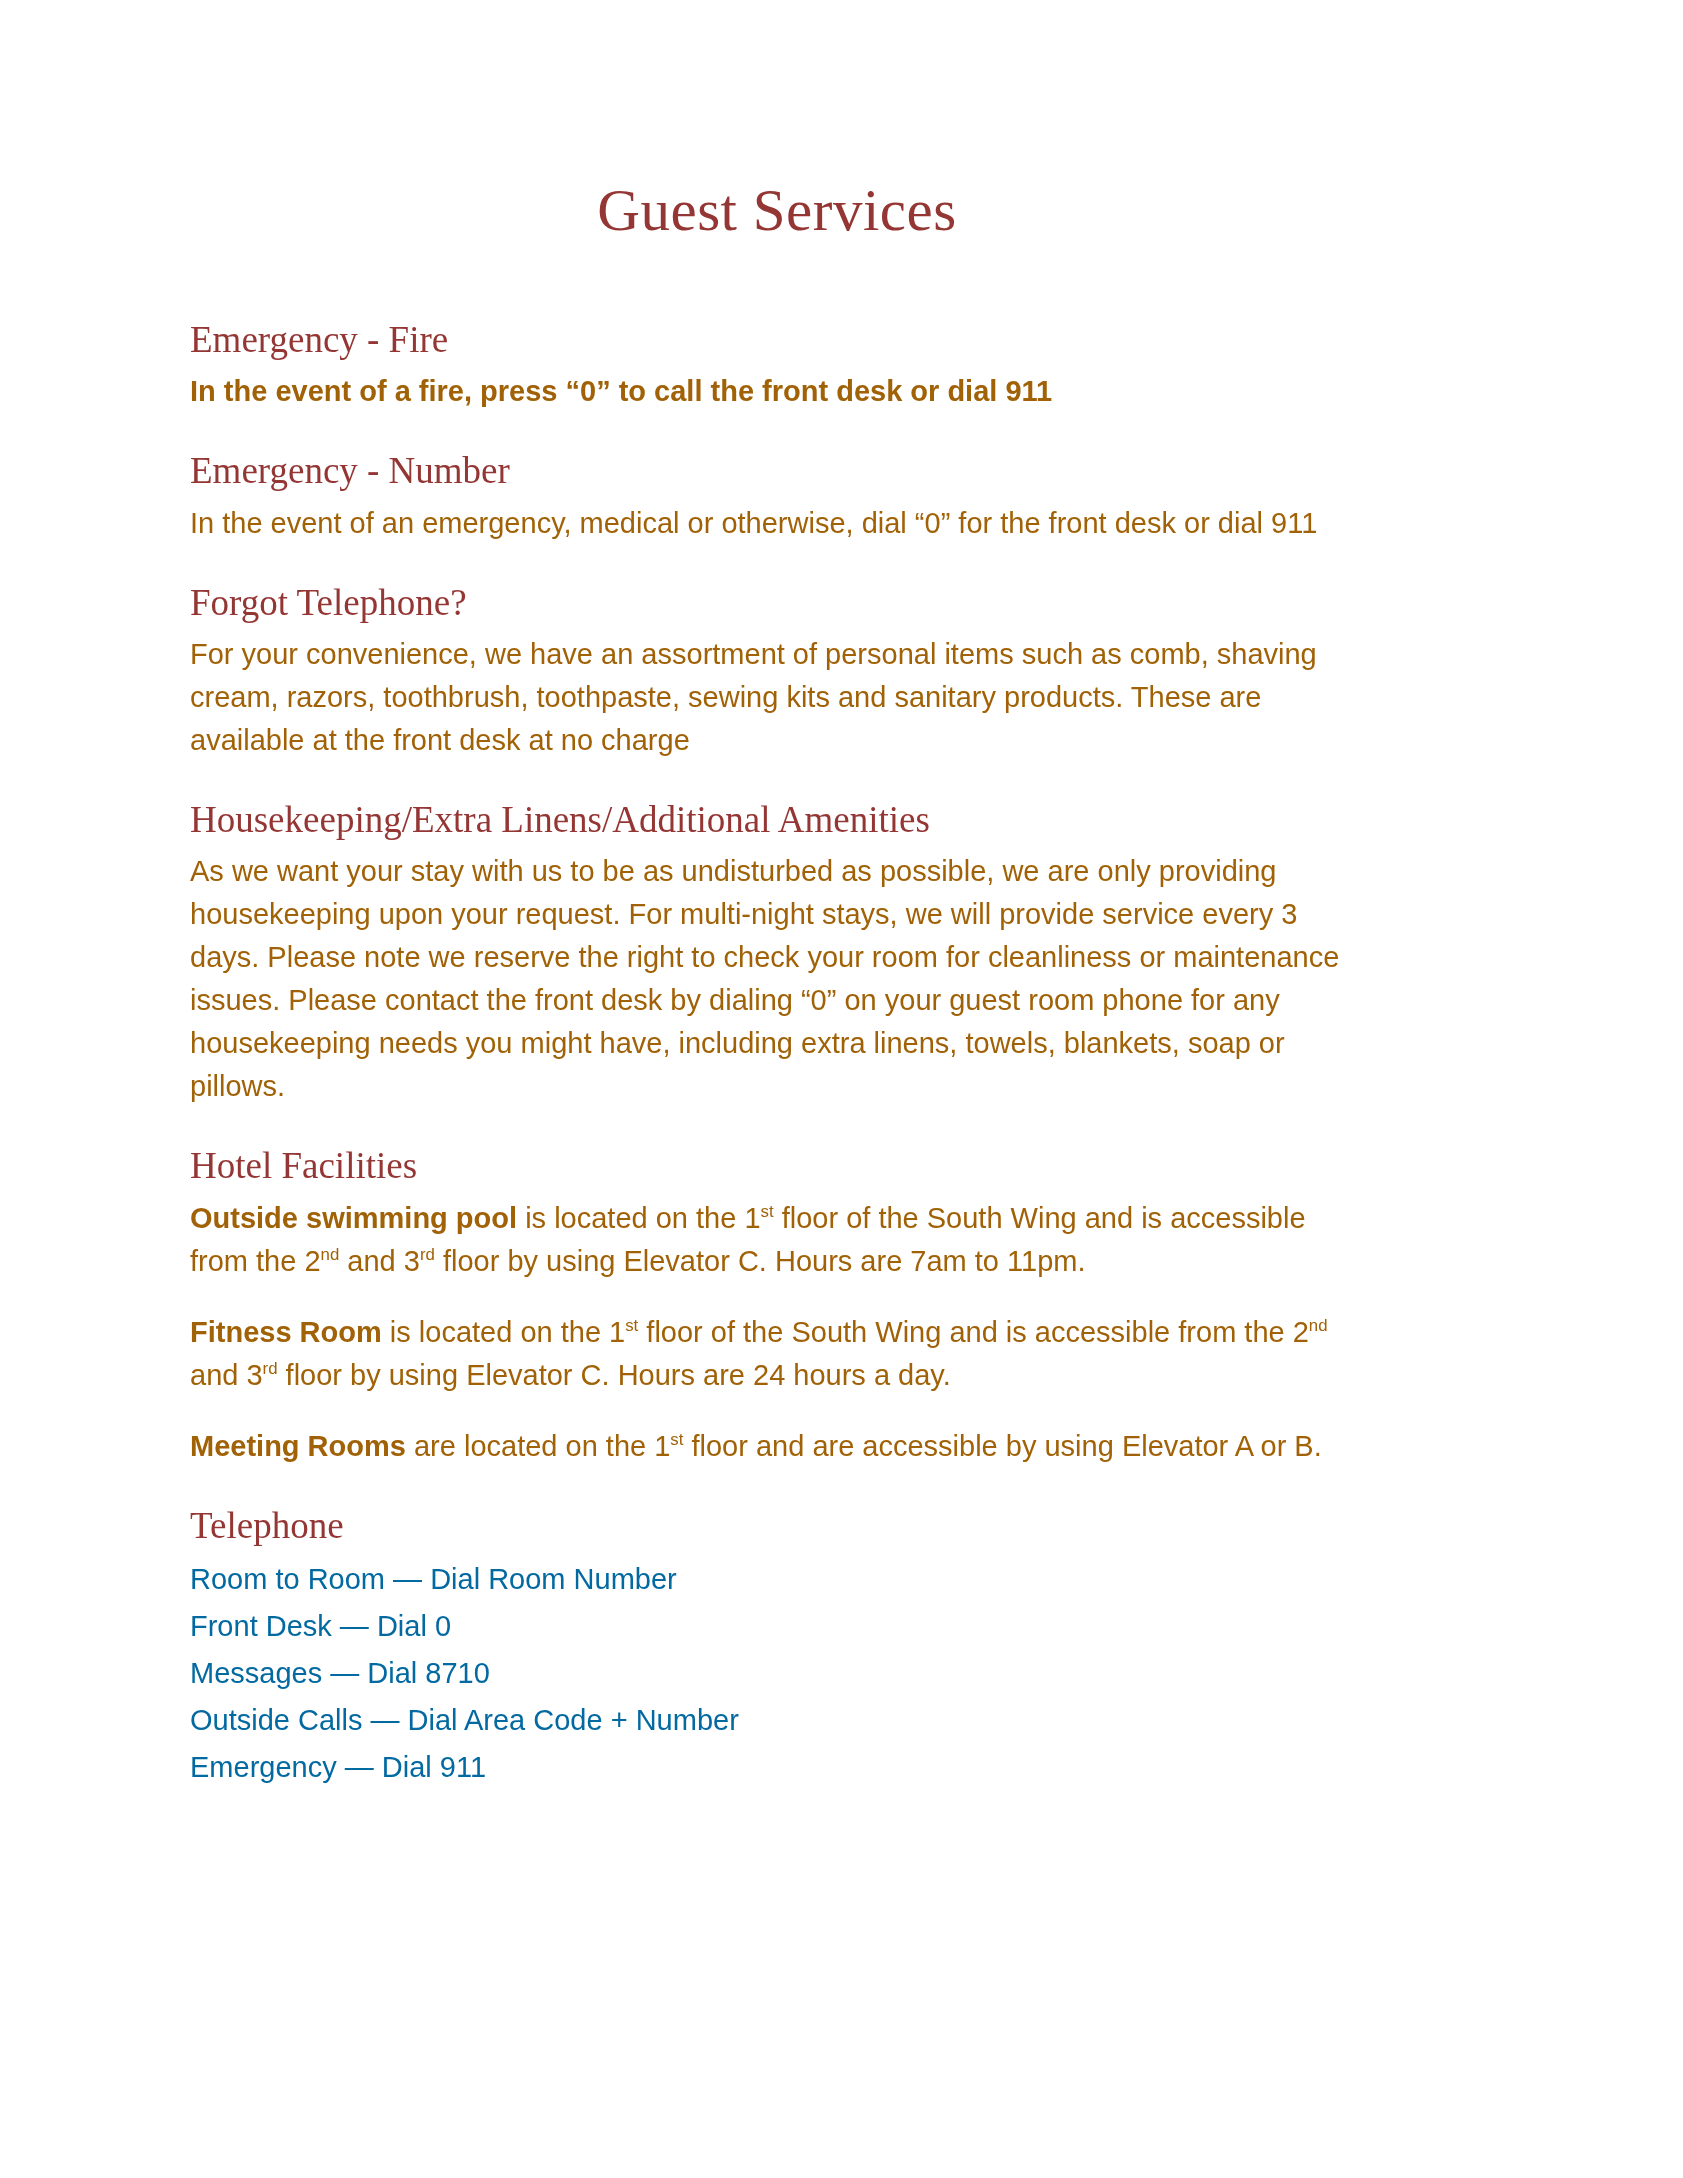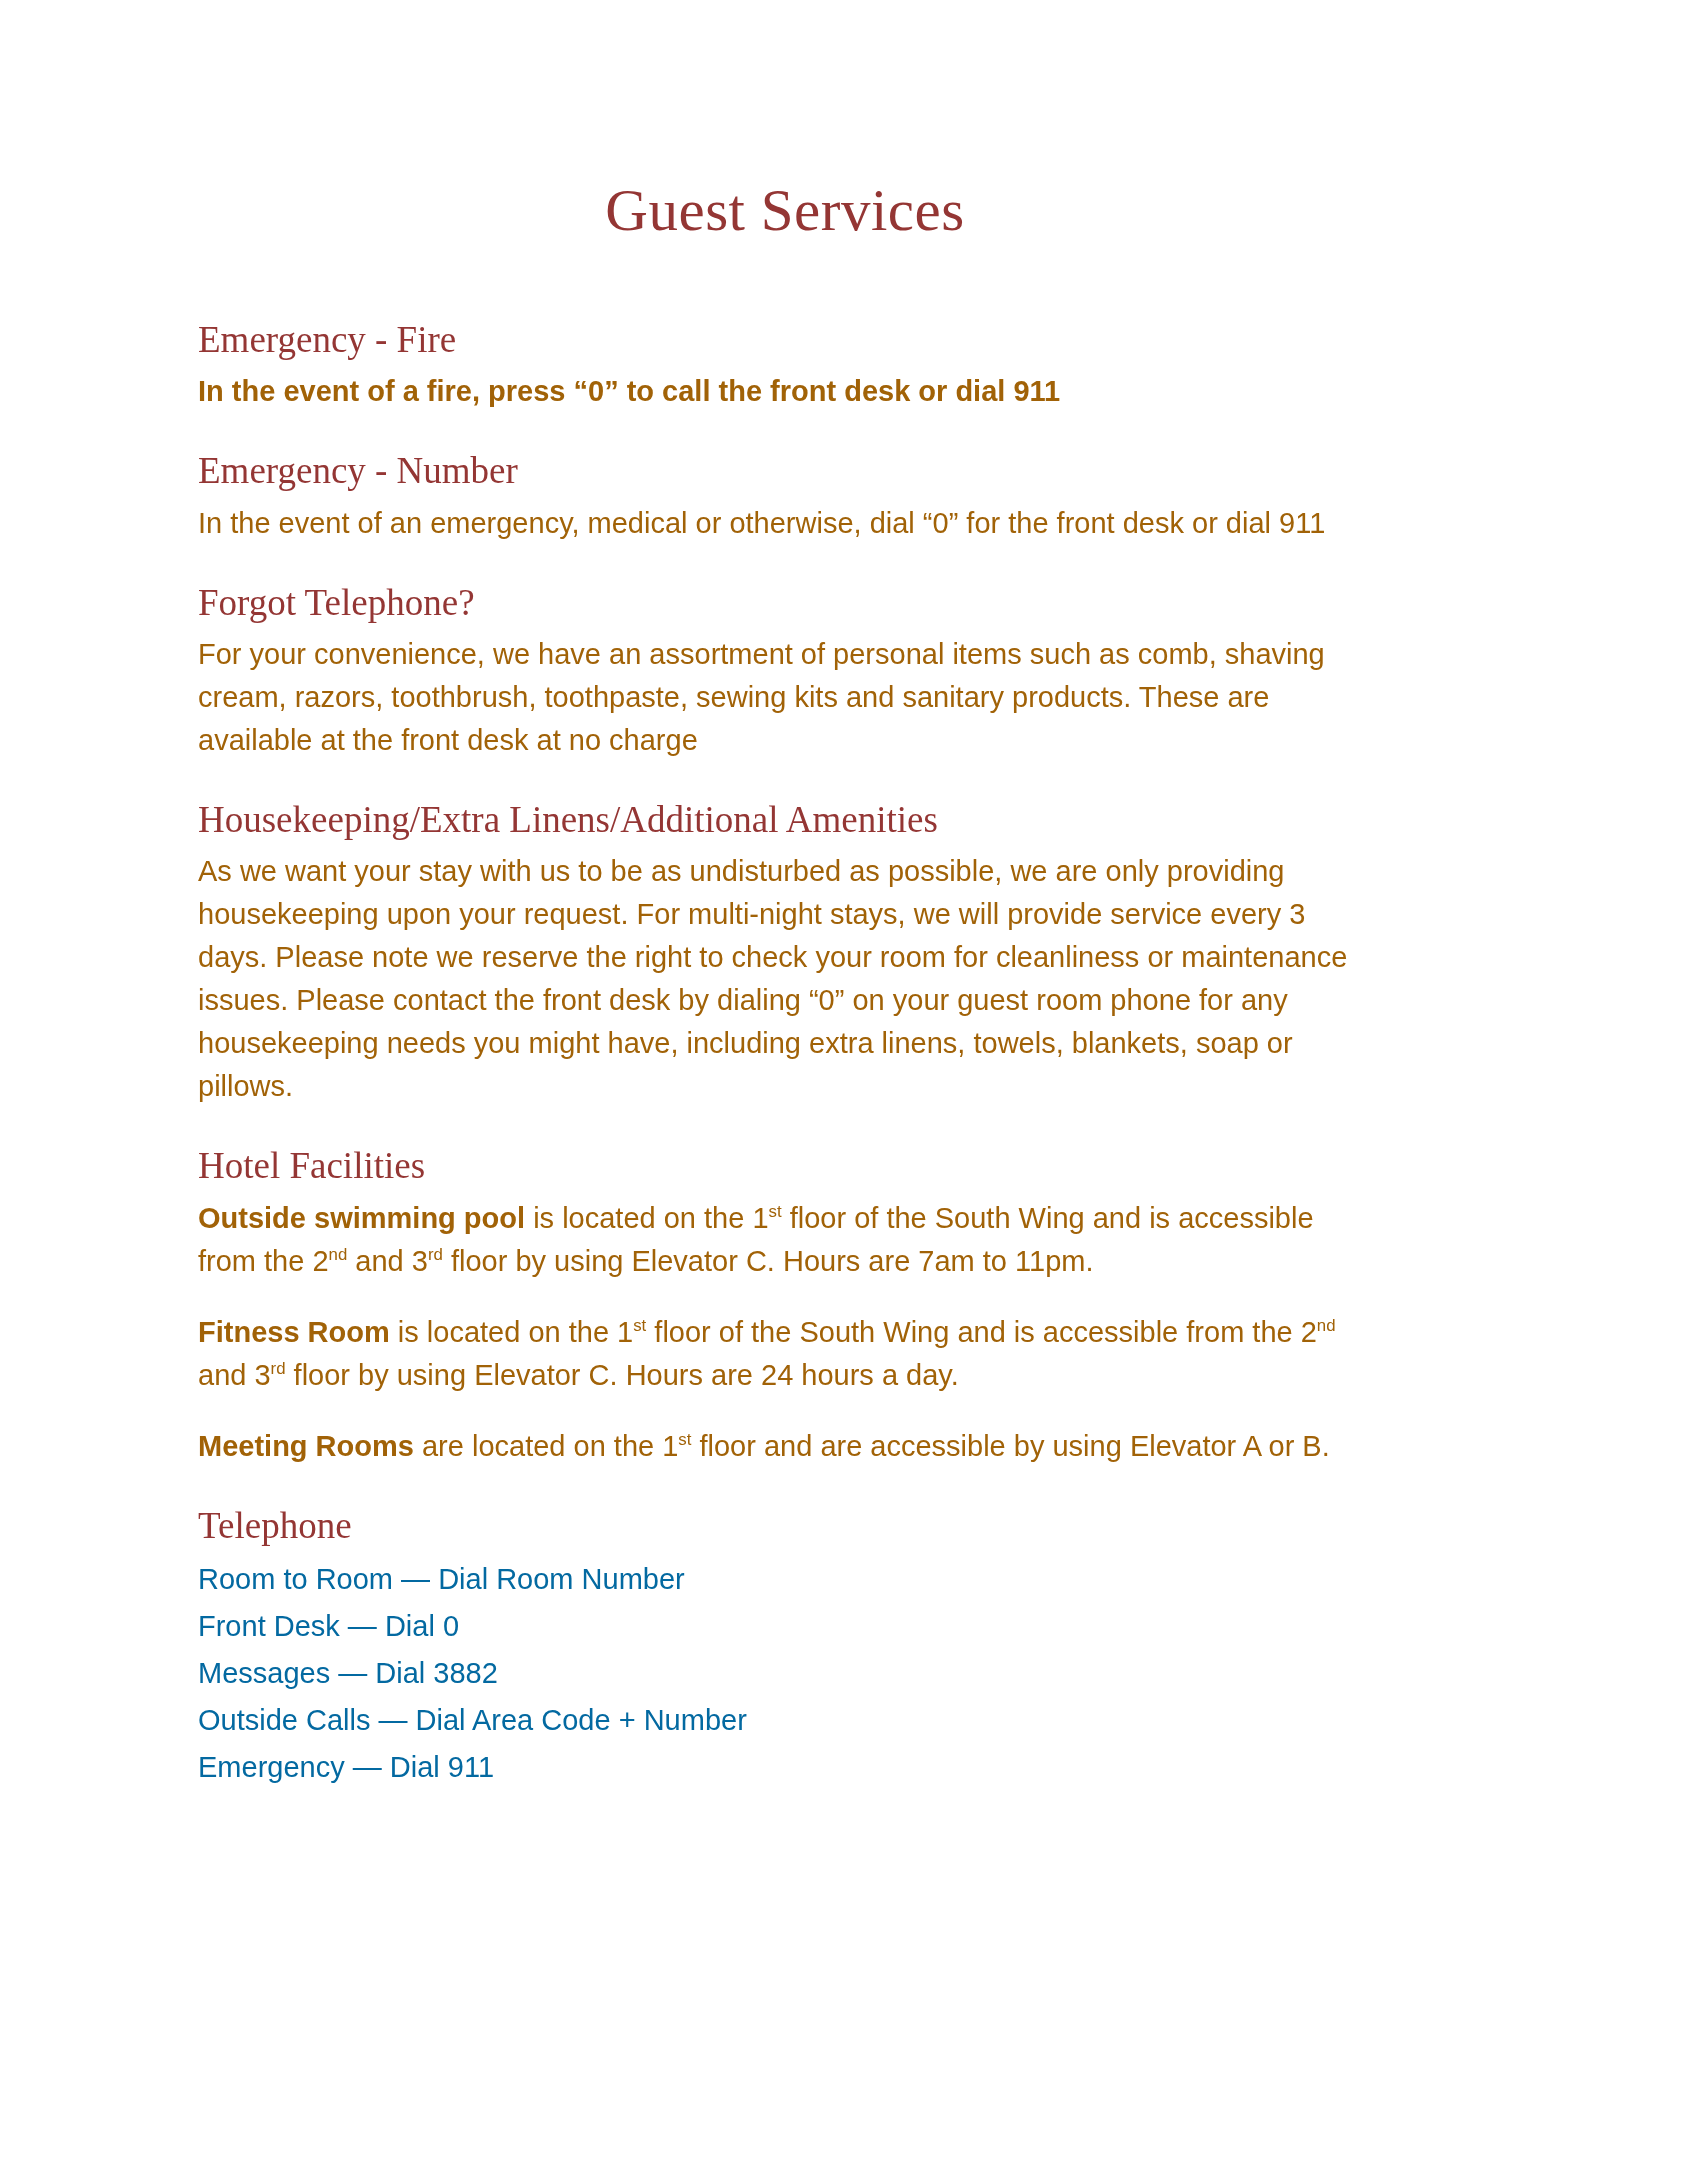--- a/index.html
+++ b/index.html
@@ -12,21 +12,20 @@
     height: 2178px;
     position: relative;
     overflow: hidden;
   }
   .doc {
     box-sizing: border-box;
     width: 1558px;
     min-height: 2178px;
     padding: 178px 194px 59px 190px;
     background: #ffffff;
-    margin-left: 8px;
   }
   .title {
     font-family: "Liberation Serif", "DejaVu Serif", serif;
     font-size: 59px;
     font-weight: 400;
     color: #943634;
     text-align: center;
     line-height: 1.1;
     margin: 0 0 75px 0;
     letter-spacing: 0.5px;
@@ -94,19 +93,19 @@
     <h2 class="heading">Hotel Facilities</h2>
     <p class="body-p"><span style="font-weight: 700;">Outside swimming pool</span><span> is located on the 1</span><sup>st</sup><span> floor of the South Wing and is accessible from the 2</span><sup>nd</sup><span> and 3</span><sup>rd</sup><span> floor by using Elevator C. Hours are 7am to 11pm.</span></p>
     <p class="body-p"><span style="font-weight: 700;">Fitness Room</span><span> is located on the 1</span><sup>st</sup><span> floor of the South Wing and is accessible from the 2</span><sup>nd</sup><span> and 3</span><sup>rd</sup><span> floor by using Elevator C.  Hours are 24 hours a day.</span></p>
     <p class="body-p"><span style="font-weight: 700;">Meeting Rooms</span><span> are located on the 1</span><sup>st</sup><span> floor and are accessible by using Elevator A or B.</span></p>
   </div>
 
   <div class="section phone-lines">
     <h2 class="heading">Telephone</h2>
     <p>Room to Room — Dial Room Number</p>
     <p>Front Desk — Dial 0</p>
-    <p>Messages — Dial 3882</p>
+    <p>Messages — Dial 8710</p>
     <p>Outside Calls — Dial Area Code + Number</p>
     <p>Emergency — Dial 911</p>
   </div>
 
 </div>
 
 
 </body></html>

